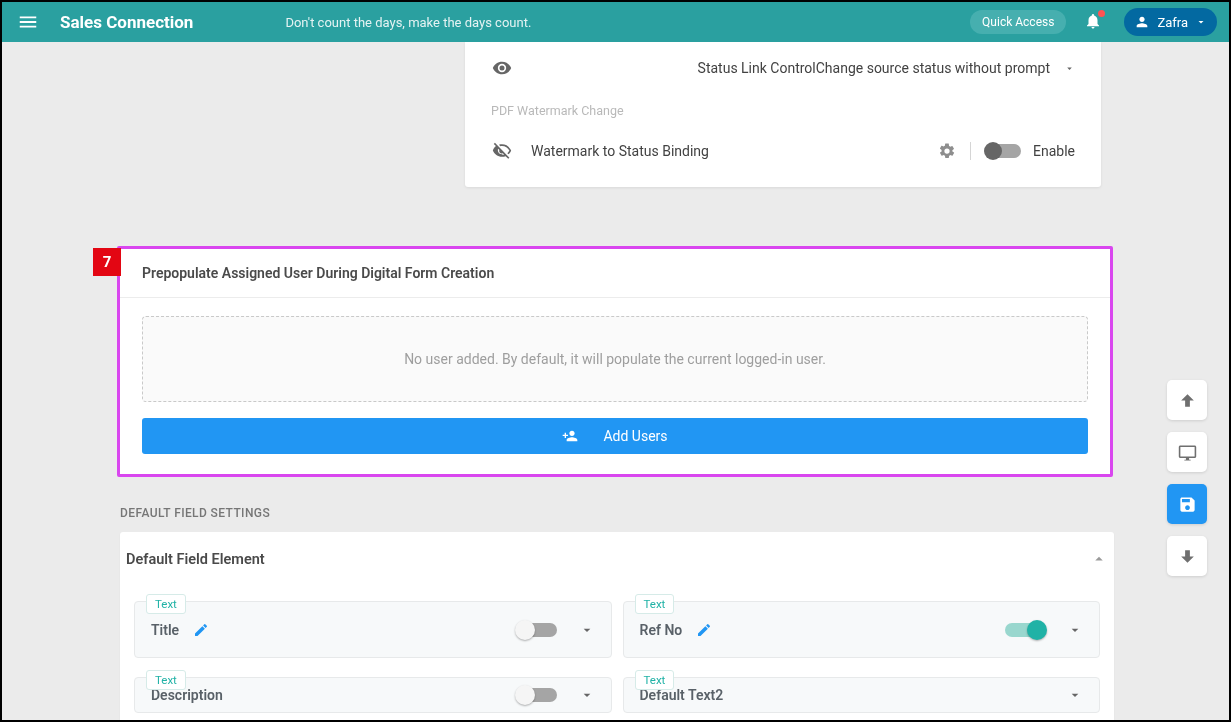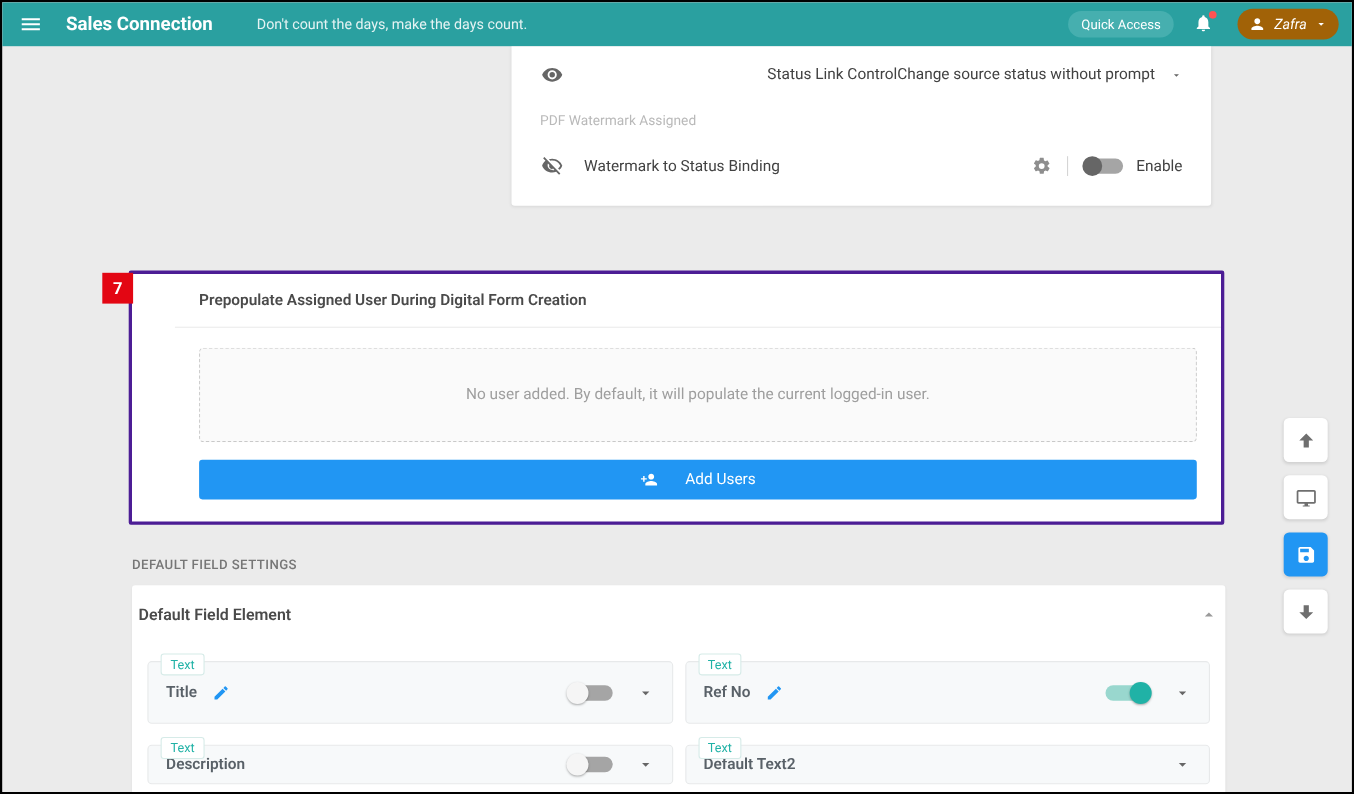--- a/index.html
+++ b/index.html
@@ -1,27 +1,27 @@
 <!DOCTYPE html>
 <html><head>
 <meta charset="utf-8">
 <style>
   * { margin:0; padding:0; box-sizing:border-box; font-family: -apple-system, BlinkMacSystemFont, "Segoe UI", Roboto, Helvetica, Arial, sans-serif; }
   body { background:#ebebeb; width:1231px; height:722px; overflow:hidden; border:2px solid #000; position:relative; }
   
   .app-header { background:#2aa0a0; height:40px; display:flex; align-items:center; color:#fff; padding:0 12px; }
   .menu-btn { width:28px; height:28px; display:flex; align-items:center; justify-content:center; cursor:pointer; margin-right:18px; }
   .menu-btn svg { width:22px; height:22px; fill:#fff; }
-  .brand { font-weight:700; font-size:17px; margin-right:40px; }
+  .brand { font-weight:700; font-size:17px; margin-right:92px; }
   .tagline { font-size:13px; color:#e5f3f3; flex:1; }
   .quick-access { background:#46afaf; color:#fff; font-size:12px; padding:5px 12px; border-radius:14px; margin-right:18px; cursor:pointer; }
   .bell { width:20px; height:20px; margin-right:20px; position:relative; cursor:pointer; }
   .bell svg { width:18px; height:18px; fill:#fff; }
   .bell .dot { position:absolute; top:-2px; right:-1px; width:7px; height:7px; background:#ff5252; border-radius:50%; }
-  .user-chip { background:#a16207; border-radius:14px; height:28px; display:flex; align-items:center; padding:0 10px; cursor:pointer; gap:7px;font-style:italic; }
+  .user-chip { background:#0369a1; border-radius:14px; height:28px; display:flex; align-items:center; padding:0 10px; cursor:pointer; gap:7px; }
   .user-chip svg { width:16px; height:16px; fill:#fff; }
   .user-chip .name { font-size:13px; }
   .user-chip .chev { width:12px; height:12px; }
 
   
   .page { position:absolute; top:40px; left:0; right:0; bottom:0; overflow:hidden; }
 
   
   .status-card { position:absolute; left:463px; top:0; width:636px; background:#fff; border-radius:0 0 3px 3px; box-shadow:0 1px 3px rgba(0,0,0,0.08); padding: 15px 26px 25px 26px; }
   .status-row { display:flex; align-items:center; margin-bottom:24px; }
@@ -37,21 +37,21 @@
   .watermark-row .lbl { font-size:14px; color:#424242; flex:1; }
   .gear { width:18px; height:18px; cursor:pointer; margin-right:14px; }
   .gear svg { width:18px; height:18px; fill:#8e8e8e; }
   .sep { width:1px; height:18px; background:#d5d5d5; margin-right:14px; }
   .toggle { position:relative; width:36px; height:14px; background:#a5a5a5; border-radius:10px; margin-right:12px; cursor:pointer; }
   .toggle .knob { position:absolute; width:18px; height:18px; background:#666; border-radius:50%; top:-2px; left:-1px; }
   .enable-lbl { font-size:14px; color:#424242; }
 
   
   .step-badge { position:absolute; left:91px; top:206px; width:28px; height:28px; background:#e30613; color:#fff; font-weight:700; font-size:15px; display:flex; align-items:center; justify-content:center; z-index:3; }
-  .prepopulate-card { position:absolute; left:115px; top:204px; width:996px; height:231px; background:#fff; border:3px solid #4c1d95; border-radius:2px;padding-left:39px; }
+  .prepopulate-card { position:absolute; left:115px; top:204px; width:996px; height:231px; background:#fff; border:3px solid #d946ef; border-radius:2px; }
   .pp-head { font-size:14px; font-weight:600; color:#4a4a4a; padding:16px 22px; border-bottom:1px solid #ececec; }
   .pp-body { padding:18px 22px; }
   .pp-dashed { border:1px dashed #c9c9c9; background:#fafafa; border-radius:4px; height:86px; display:flex; align-items:center; justify-content:center; color:#9e9e9e; font-size:14px; }
   .add-users { margin-top:16px; width:100%; height:36px; background:#2196f3; color:#fff; border:none; border-radius:3px; font-size:14px; cursor:pointer; display:flex; align-items:center; justify-content:center; gap:25px; }
   .add-users svg { width:16px; height:16px; fill:#fff; }
 
   
   .dfs-heading { position:absolute; left:118px; top:464px; font-size:12px; letter-spacing:0.4px; color:#767676; font-weight:500; }
   .dfs-card { position:absolute; left:118px; top:490px; width:994px; background:#fff; border-radius:3px; box-shadow:0 1px 2px rgba(0,0,0,0.06); }
   .dfs-card-head { display:flex; align-items:center; padding:18px 6px; }
@@ -123,21 +123,21 @@
           </svg>
       </div>
       <div class="lbl">Status Link Control</div>
       <div class="dropdown">
         <span>Change source status without prompt</span>
         <svg viewBox="0 0 24 24">
             <path d="M7 10l5 5 5-5z"></path>
           </svg>
       </div>
     </div>
-    <div class="pdf-hdr">PDF Watermark Assigned</div>
+    <div class="pdf-hdr">PDF Watermark Change</div>
     <div class="watermark-row">
       <div class="ico">
         <svg viewBox="0 0 24 24">
             <path d="M12 6c3.79 0 7.17 2.13 8.82 5.5-.59 1.22-1.42 2.27-2.41 3.12l1.42 1.42C21.27 14.74 22.5 13 23 11.5 21.27 7.11 17 4 12 4c-1.27 0-2.49.2-3.64.57l1.65 1.65C10.66 6.09 11.32 6 12 6zM2.1 3.51L4.69 6.1C2.97 7.46 1.62 9.33 1 11.5 2.73 15.89 7 19 12 19c1.52 0 2.97-.3 4.31-.82l3.18 3.18 1.41-1.41L3.51 2.1 2.1 3.51zM12 16c-2.76 0-5-2.24-5-5 0-.65.13-1.26.36-1.83l1.56 1.56c-.05.09-.09.17-.12.27a3 3 0 0 0 3.83 3.83c.1-.03.18-.07.27-.12l1.56 1.56c-.57.23-1.18.36-1.83.36z"></path>
           </svg>
       </div>
       <div class="lbl">Watermark to Status Binding</div>
       <div class="gear">
         <svg viewBox="0 0 24 24">
             <path d="M19.14 12.94c.04-.31.06-.63.06-.94s-.02-.63-.06-.94l2.03-1.58a.5.5 0 0 0 .12-.64l-1.92-3.32a.5.5 0 0 0-.6-.22l-2.39.96a7.03 7.03 0 0 0-1.62-.94l-.36-2.54A.5.5 0 0 0 13.9 2h-3.84a.5.5 0 0 0-.49.42l-.36 2.54c-.58.24-1.12.55-1.62.94l-2.39-.96a.5.5 0 0 0-.6.22L2.68 8.48a.5.5 0 0 0 .12.64l2.03 1.58c-.04.31-.06.63-.06.94s.02.63.06.94L2.8 14.16a.5.5 0 0 0-.12.64l1.92 3.32c.14.24.43.34.68.22l2.39-.96c.5.39 1.04.7 1.62.94l.36 2.54c.4.24.25.42.49.42h3.84c.24 0 .45-.18.49-.42l.36-2.54c.58-.24 1.12-.55 1.62-.94l2.39.96c.25.12.54.02.68-.22l1.92-3.32a.5.5 0 0 0-.12-.64l-2.03-1.58zM12 15.5A3.5 3.5 0 1 1 12 8.5a3.5 3.5 0 0 1 0 7z"></path>

